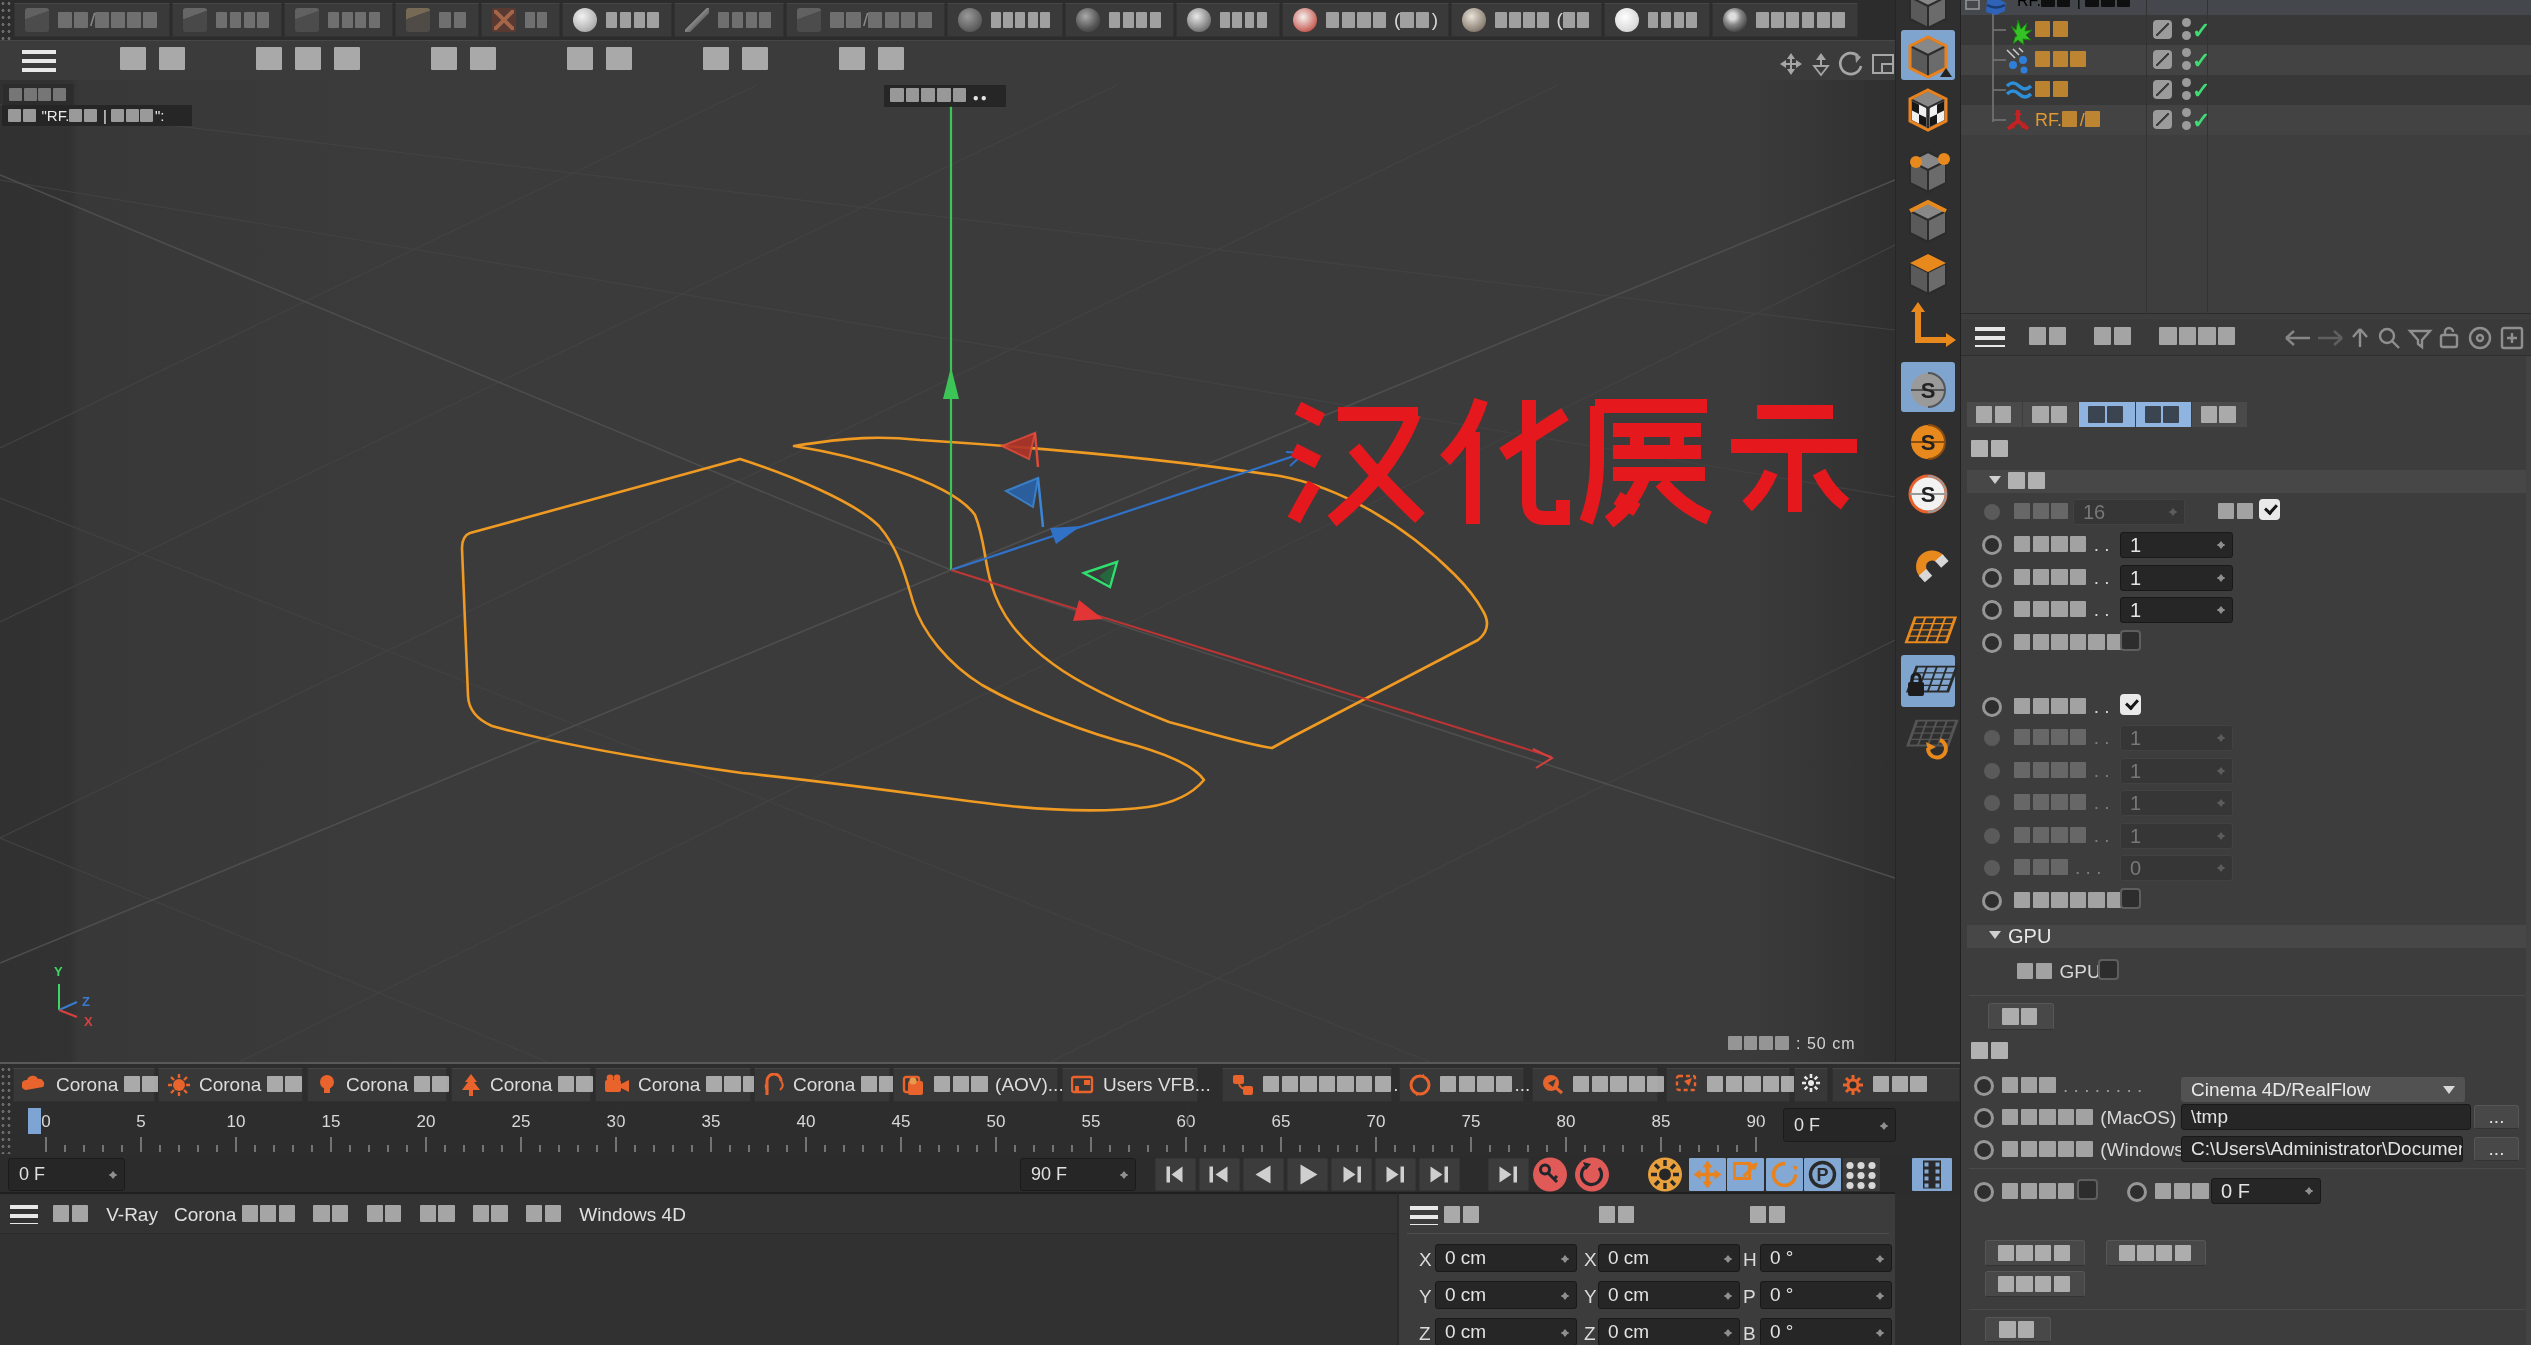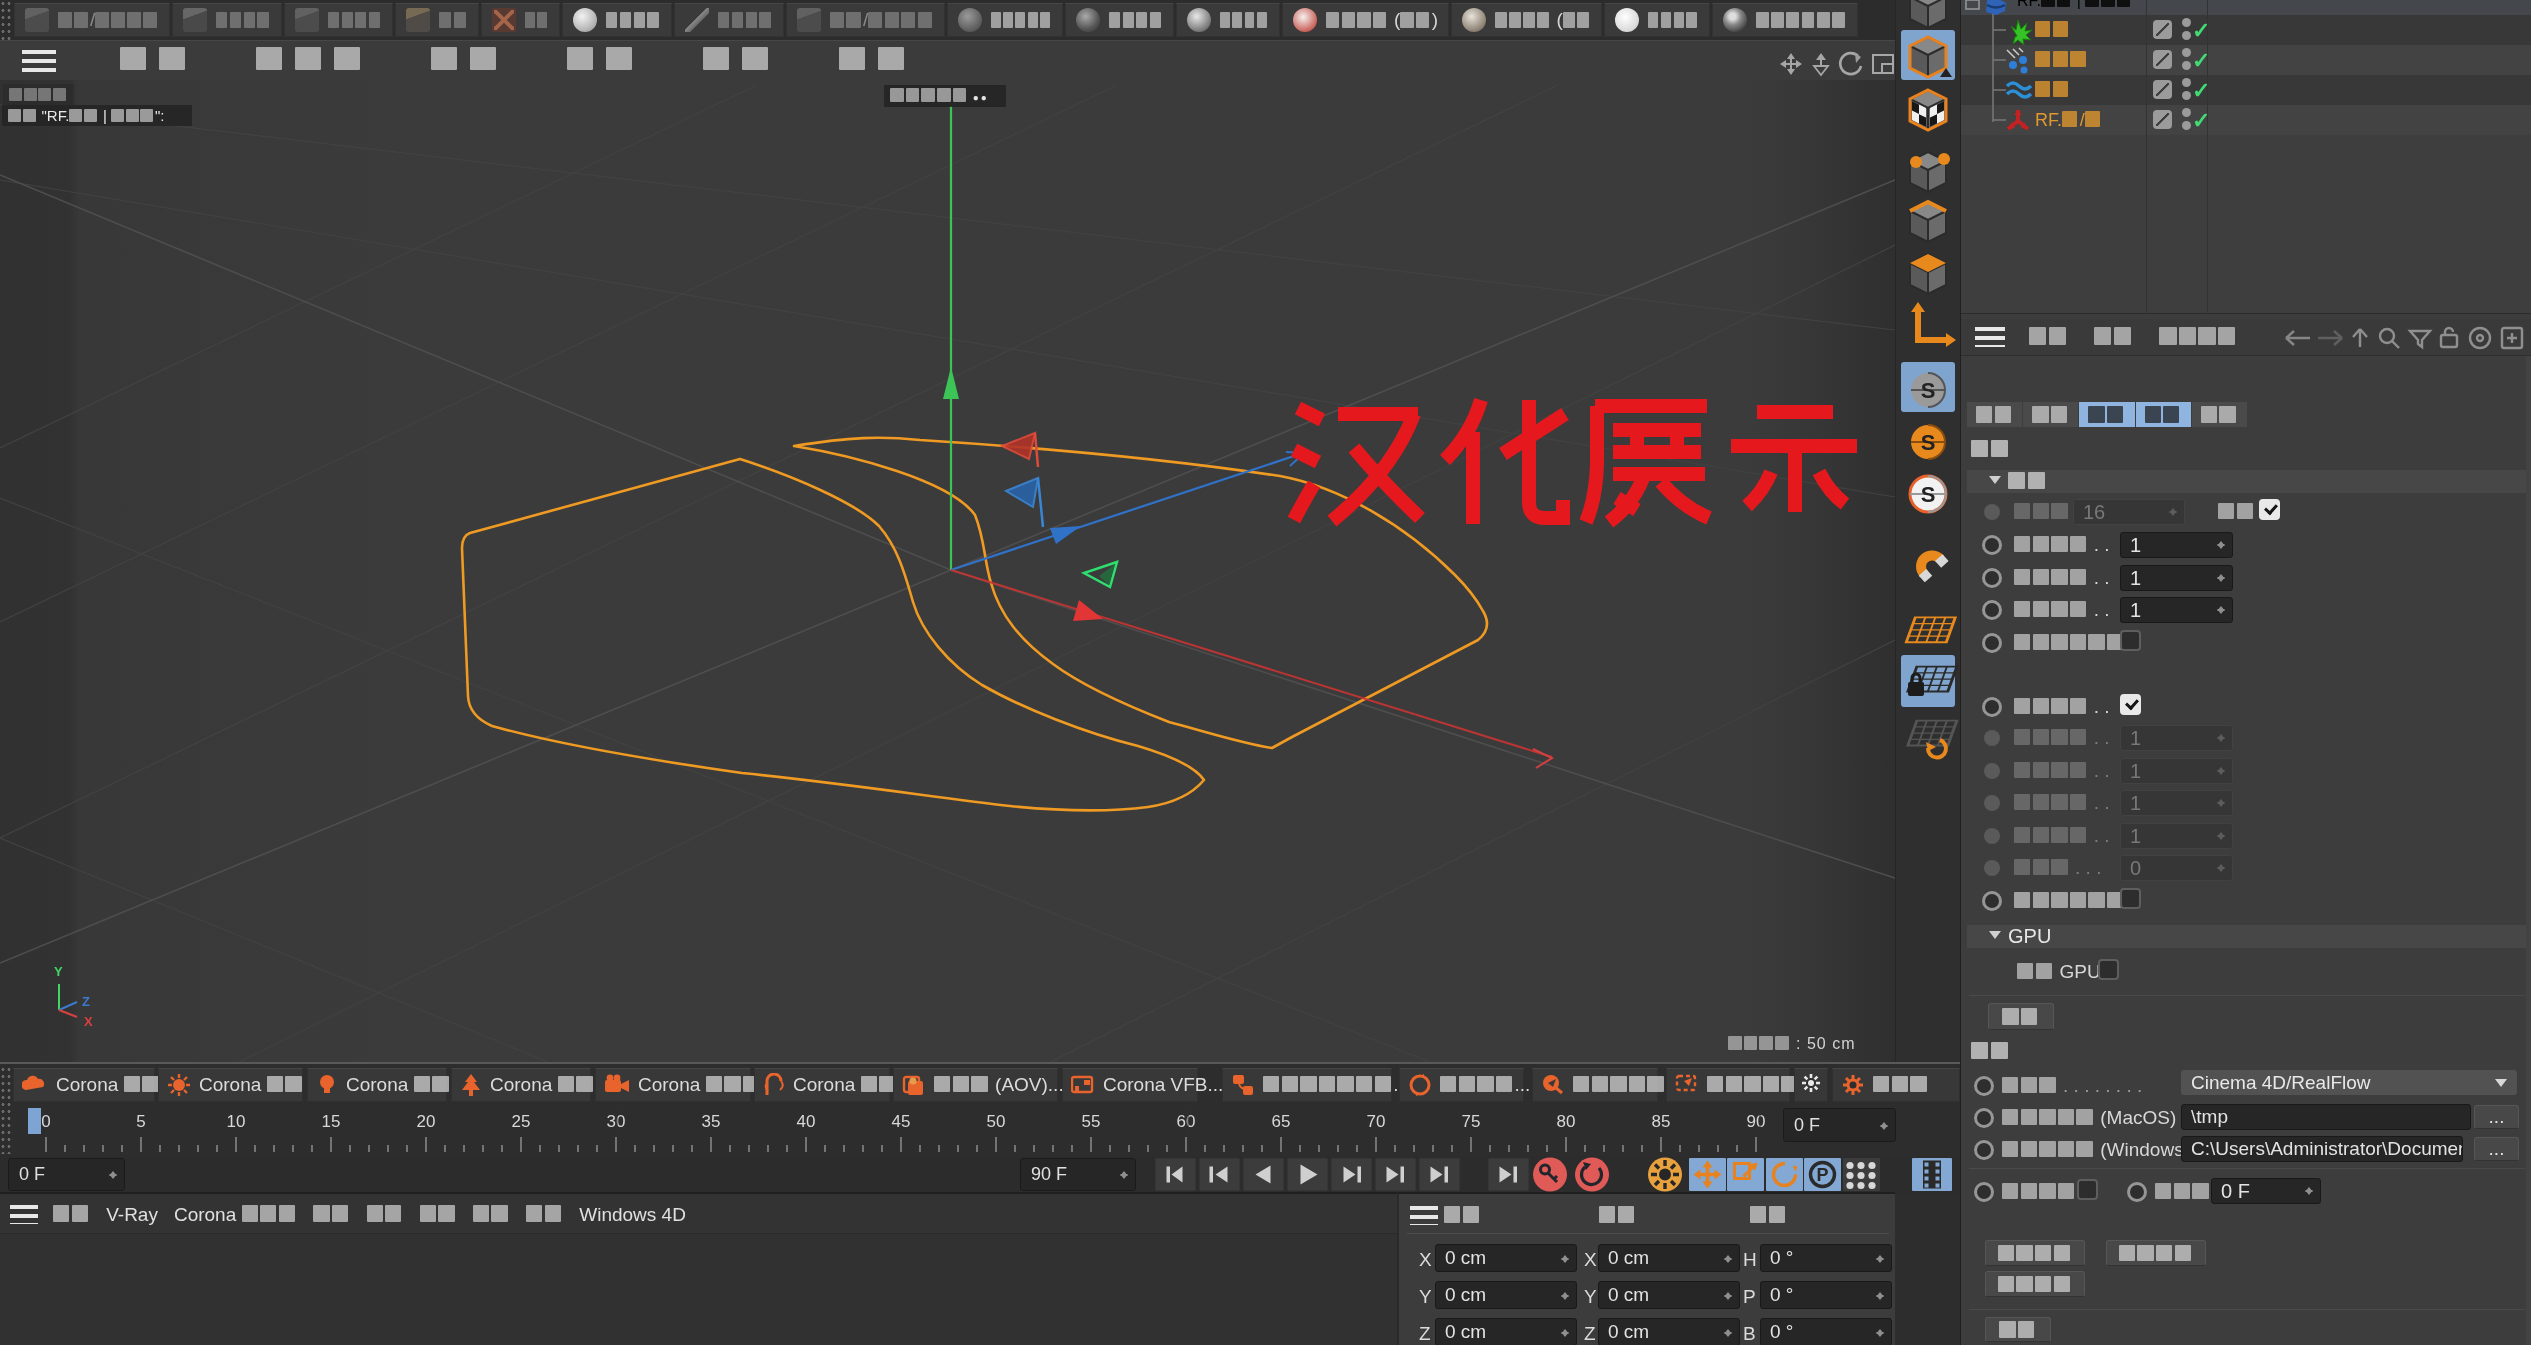--- a/index.html
+++ b/index.html
@@ -482,21 +482,21 @@
         <span class="ct"><i class="c"></i><i class="c"></i><i class="c"></i> (AOV)...</span>
       </div>
     <div class="cbtn" style="left:1062px;width:136px">
         <span class="cico">
           <svg width="24" height="22" viewBox="0 0 24 22">
             <rect x="1" y="3" width="20" height="15" rx="2" fill="none" stroke="#e8642c" stroke-width="2.4"></rect>
             <rect x="13" y="6" width="6" height="5" fill="#e8642c"></rect>
             <path d="M4,18 v-6 h4 v6" fill="#e8642c"></path>
           </svg>
         </span>
-        <span class="ct">Corona VFB...</span>
+        <span class="ct">Users VFB...</span>
       </div>
     <div class="cbtn" style="left:1222px;width:170px">
         <span class="cico">
           <svg width="24" height="24" viewBox="0 0 24 24">
             <rect x="2" y="2" width="11" height="9" rx="2" fill="#e8642c"></rect>
             <rect x="12" y="13" width="10" height="9" rx="2" fill="#e8642c"></rect>
             <path d="M8,11 q2,6 8,4" stroke="#e8642c" stroke-width="2" fill="none"></path>
           </svg>
         </span>
         <span class="ct"><i class="c"></i><i class="c"></i><i class="c"></i><i class="c"></i><i class="c"></i><i class="c"></i><i class="c"></i>...</span>
@@ -925,21 +925,21 @@
       </div>
     <div class="abs" style="left:8px;top:995px;width:556px;height:1px;background:#4a4a4a"></div>
     <div class="btn" style="left:27px;top:1003px;width:66px;height:27px">
         <i class="c"></i>
         <i class="c"></i>
       </div>
     <div class="seclabel" style="left:10px;top:1040px"><i class="c"></i><i class="c"></i></div>
     <div class="prow" style="top:1070px">
         <span class="radio" style="left:13px"></span>
         <span class="plabel" style="left:41px"><i class="c"></i><i class="c"></i><i class="c"></i> <span style="opacity:.6">. . . . . . . .</span></span>
-        <span class="drop" style="left:220px;top:0;width:336px;height:25px">Cinema 4D/RealFlow</span>
+        <span class="drop" style="left:220px;top:7px;width:284px;height:25px">Cinema 4D/RealFlow</span>
       </div>
     <div class="prow" style="top:1102px">
         <span class="radio" style="left:13px"></span>
         <span class="plabel" style="left:41px"><i class="c"></i><i class="c"></i><i class="c"></i><i class="c"></i><i class="c"></i> (MacOS) .</span>
         <span class="tinput" style="left:220px;top:2px;width:290px;height:26px;line-height:24px">\tmp</span>
         <span class="btn" style="left:513px;top:3px;width:45px;height:24px">...</span>
       </div>
     <div class="prow" style="top:1134px">
         <span class="radio" style="left:13px"></span>
         <span class="plabel" style="left:41px"><i class="c"></i><i class="c"></i><i class="c"></i><i class="c"></i><i class="c"></i> (Windows)</span>

